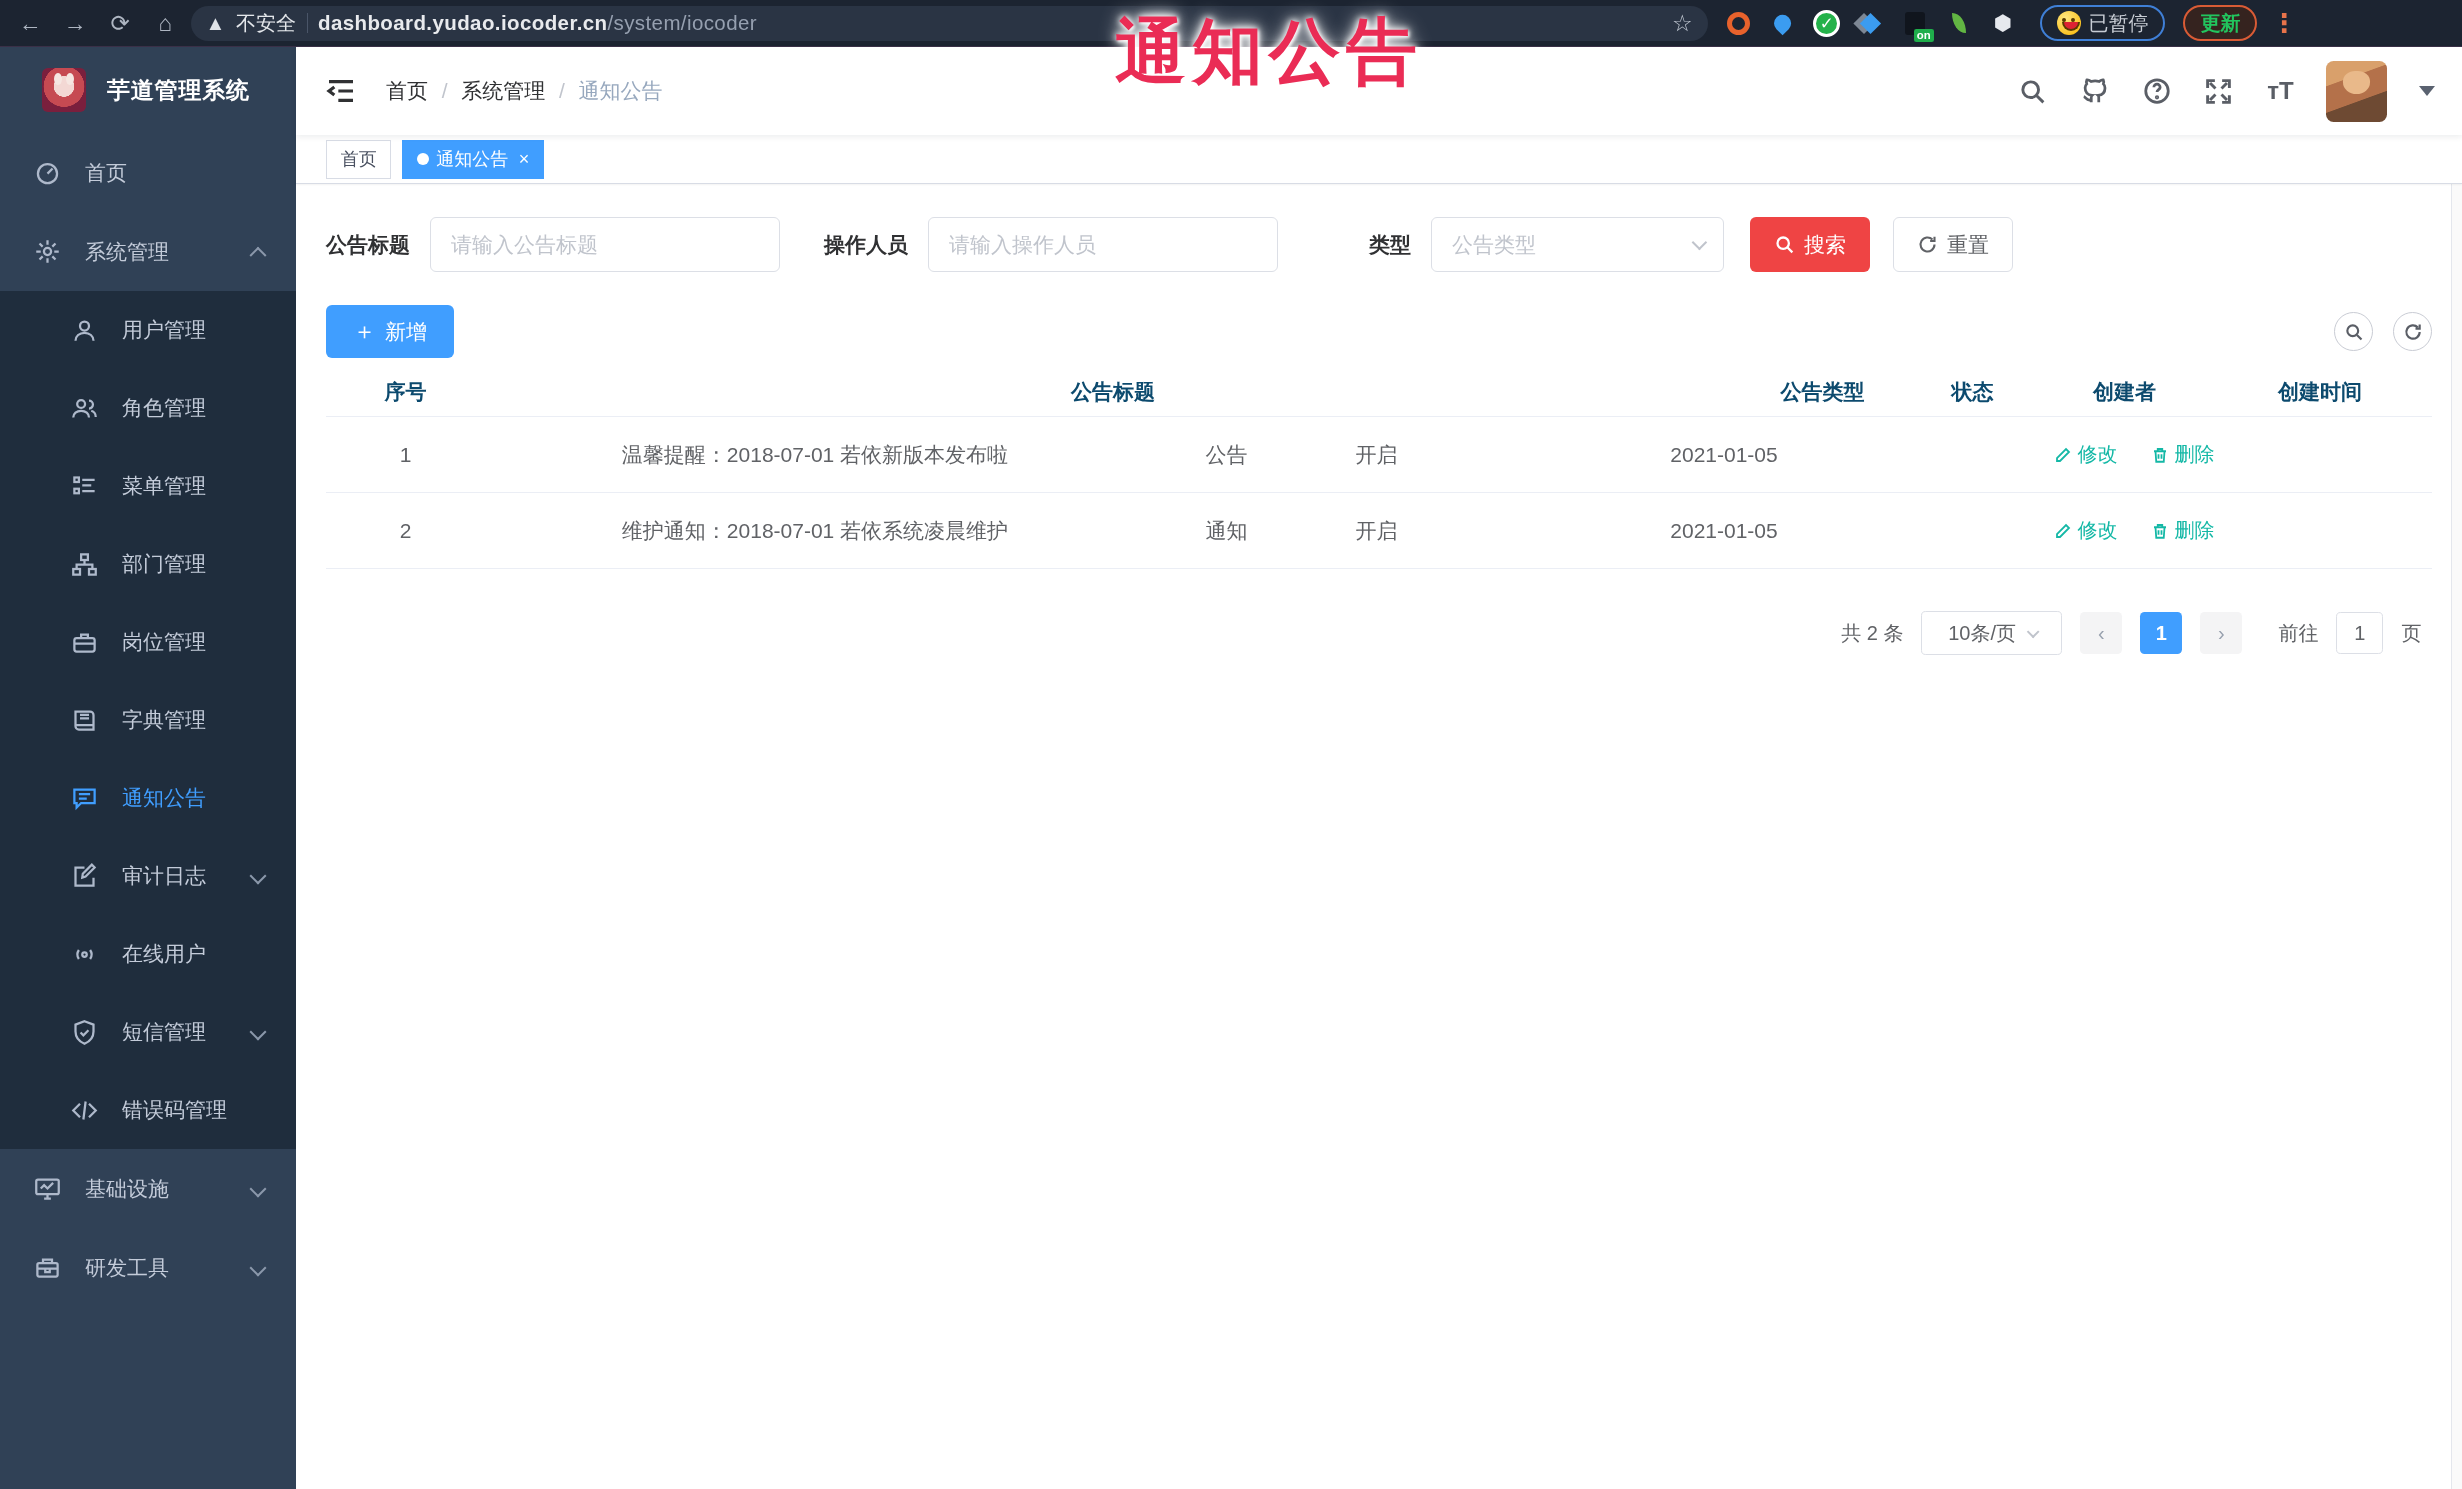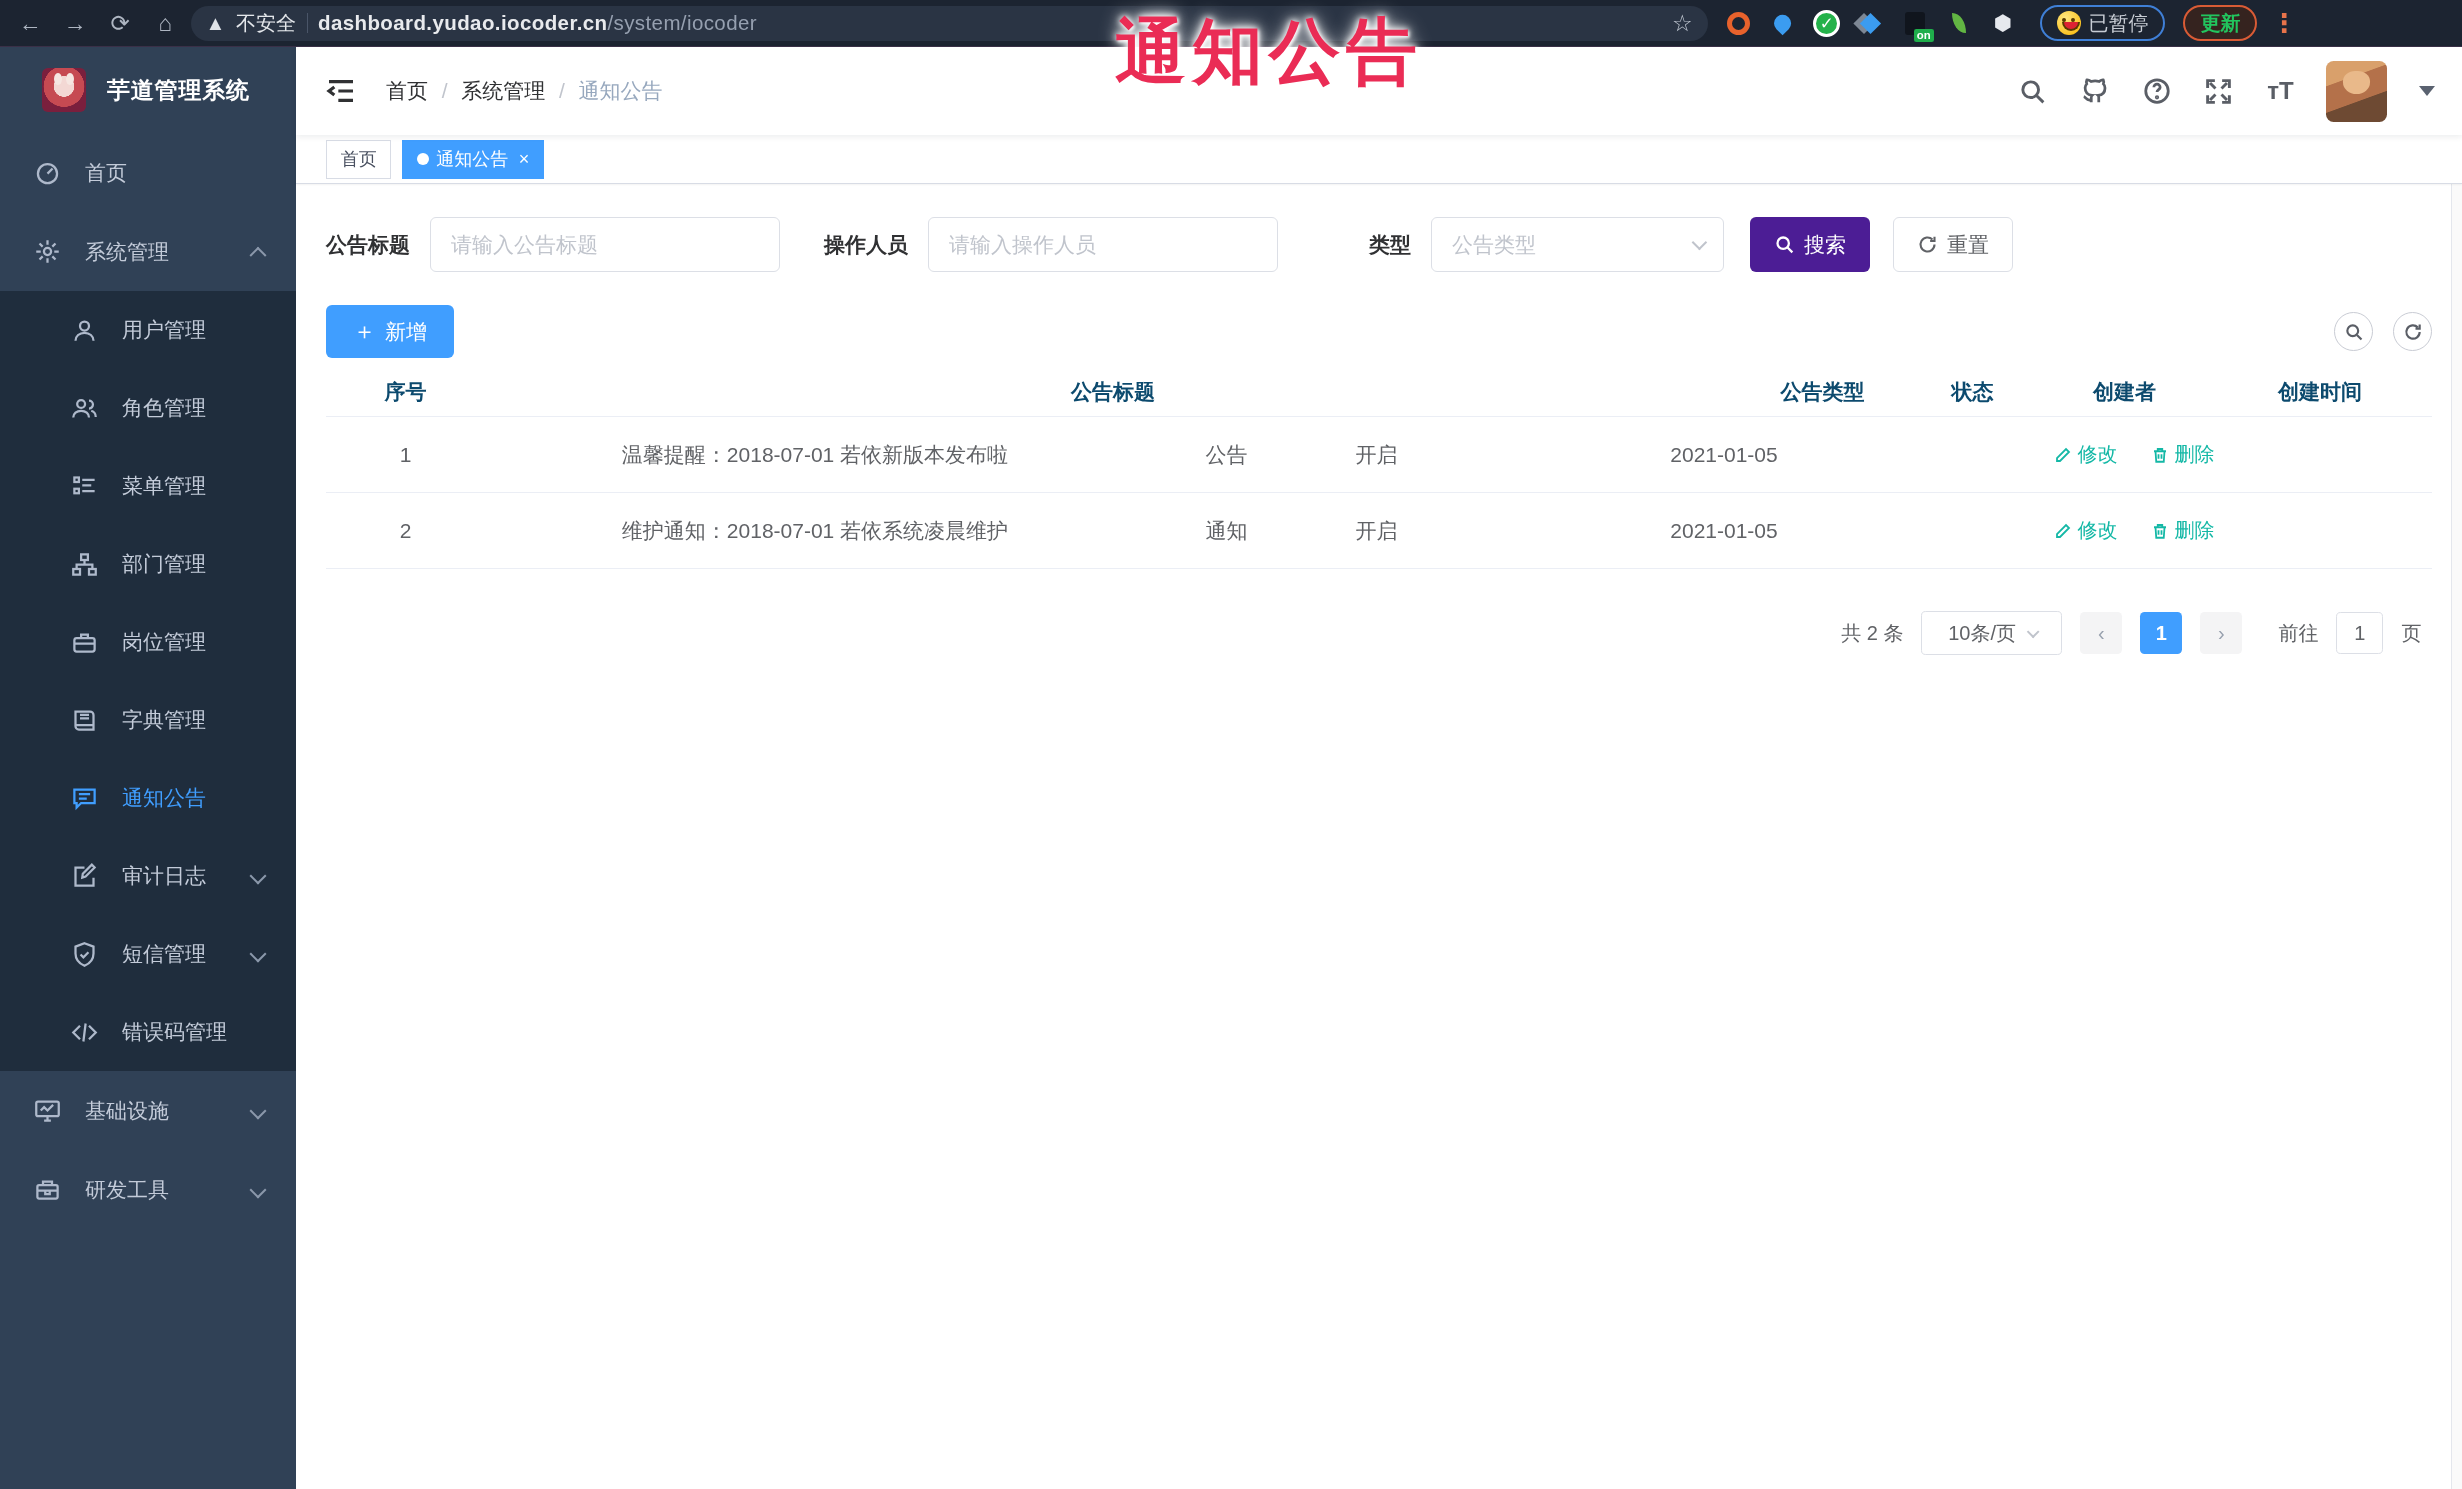--- a/index.html
+++ b/index.html
@@ -107,21 +107,21 @@
   .finput { height:55px; border:0.8px solid #dcdfe6; border-radius:6px; padding:0 20px;
     font-size:21px; color:#606266; width:350px; outline:none; background:#fff;
     font-family:"Liberation Sans","DejaVu Sans",sans-serif; }
   .finput::placeholder { color:#c0c4cc; }
   .fsel { width:293px; height:55px; border:0.8px solid #dcdfe6; border-radius:6px; display:flex;
     align-items:center; padding:0 20px; color:#c0c4cc; position:relative; background:#fff; }
   .fsel .chevd { margin-left:auto; width:10.6px; height:10.6px; border-right:2.3px solid #c0c4cc;
     border-bottom:2.3px solid #c0c4cc; transform:rotate(45deg) translateY(-3px); }
   .btn { height:55px; border-radius:6px; display:flex; align-items:center; justify-content:center;
     gap:9px; font-size:21px; padding:0 23px; cursor:pointer; border:0.8px solid transparent; }
-  .btn-search { background:#4c1d95; color:#fff; }
+  .btn-search { background:#ef4444; color:#fff; }
   .btn-reset { background:#fff; border-color:#dcdfe6; color:#606266; }
   .btn-add { background:#409EFF; color:#fff; height:53px; padding:0 26px; }
   .toolbar-row { margin-top:33px; display:flex; align-items:center; }
   .circ-btns { margin-left:auto; display:flex; gap:20px; }
   .circ { width:39px; height:39px; border-radius:50%; border:0.8px solid #c9ccd4; display:flex;
     align-items:center; justify-content:center; color:#5a5e66; background:#fff; cursor:pointer; }
 
   
   .table { margin-top:9px; font-size:21px; }
   .trow { display:flex; align-items:center; height:76px; border-bottom:0.8px solid #ebeef5; color:#606266; }
@@ -297,20 +297,29 @@
         </div>
         <div class="mi">
           <span class="icn">
               <svg width="27" height="27" viewBox="0 0 24 24" fill="none" stroke-width="2">
                 <path d="M20 13v7H4V4h8"></path>
                 <path d="M13 12l8-8-2.5-2.5-8 8L10 13z"></path>
               </svg>
             </span>
           <span>审计日志</span>
           <span class="chev down"></span>
+        </div>
+        <div class="mi">
+          <span class="icn">
+              <svg width="27" height="27" viewBox="0 0 24 24" fill="none" stroke-width="2">
+                <circle cx="12" cy="12" r="2"></circle>
+                <path d="M7 8a7 7 0 000 8M17 8a7 7 0 010 8"></path>
+              </svg>
+            </span>
+          <span>在线用户</span>
         </div>
         <div class="mi">
           <span class="icn">
               <svg width="27" height="27" viewBox="0 0 24 24" fill="none" stroke-width="2">
                 <path d="M12 2l8 3v6c0 5-3.5 9-8 11-4.5-2-8-6-8-11V5z"></path>
                 <path d="M8.5 12l2.5 2.5 4.5-4.5"></path>
               </svg>
             </span>
           <span>短信管理</span>
           <span class="chev down"></span>

